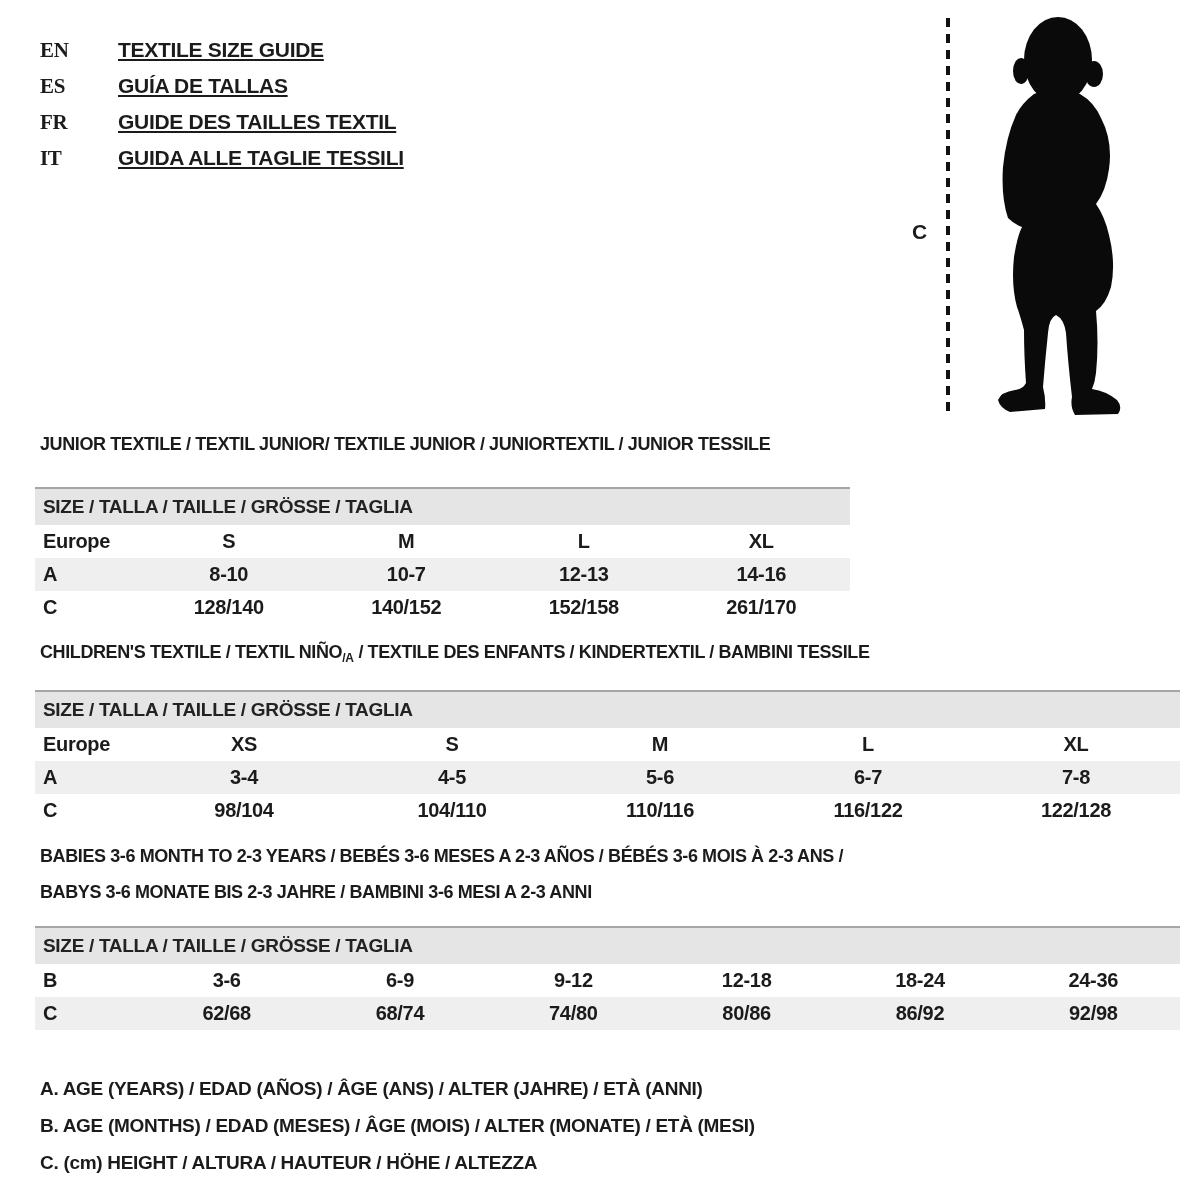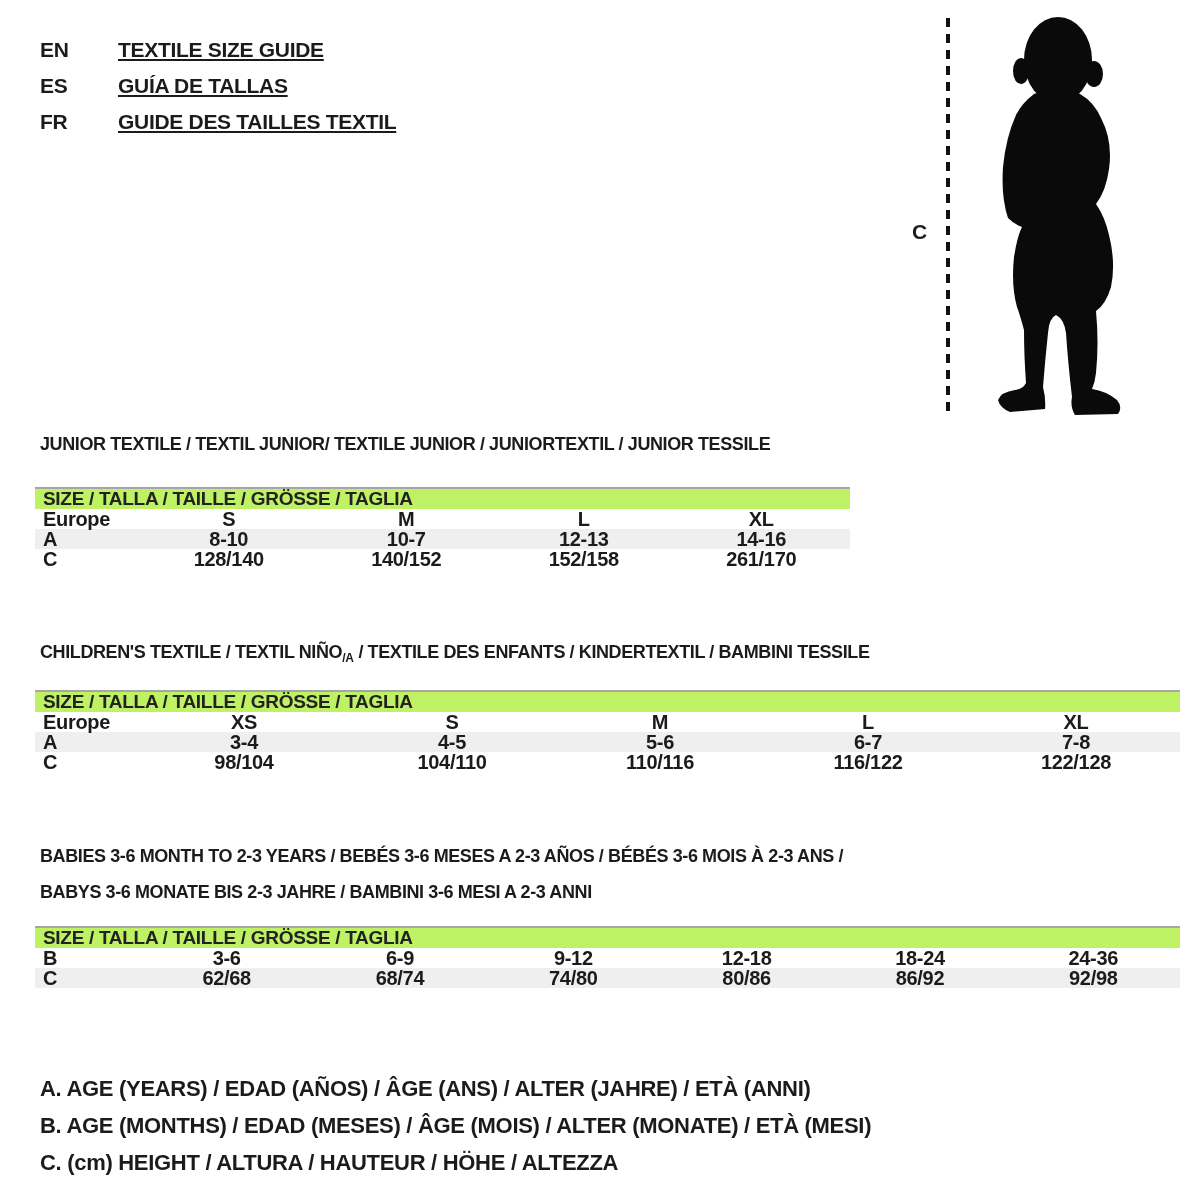--- a/index.html
+++ b/index.html
@@ -6,66 +6,70 @@
   body{
     width:1200px;height:1200px;background:#ffffff;position:relative;overflow:hidden;
     font-family:"Liberation Sans","DejaVu Sans",sans-serif;
     color:#1b1b1b;font-weight:700;letter-spacing:-0.3px;
   }
   .abs{position:absolute;}
 
   
   .lang-list{left:40px;top:32px;}
   .lang-row{display:flex;height:36px;align-items:center;font-size:21px;}
-  .lang-code{width:78px;}
+  .lang-code{width:78px;font-family:Liberation Serif, serif;}
   .lang-title{white-space:nowrap;text-decoration:underline;}
 
   
   .measure-line{
     left:946px;top:18px;width:4px;height:398px;
     background:repeating-linear-gradient(to bottom,#111 0 9px,transparent 9px 16px);
   }
   .measure-label{left:912px;top:220px;font-size:21px;}
   .silhouette{left:970px;top:14px;}
 
   
   .section-title{left:40px;font-size:18px;white-space:nowrap;letter-spacing:-0.4px;}
   .sub{font-size:12px;vertical-align:-4px;letter-spacing:-0.2px;}
   .two-line{line-height:36px;}
 
   
   .table{left:35px;}
   .size-bar{
-    height:22px;background:#bef264;border-top:2px solid #a6a6a6;box-sizing:border-box;
+    height:38px;background:#e5e5e5;border-top:2px solid #a6a6a6;box-sizing:border-box;
     display:flex;align-items:center;padding-left:8px;font-size:19px;color:#222;
   }
-  .trow{display:flex;height:20px;align-items:center;font-size:20px;}
+  .trow{display:flex;height:33px;align-items:center;font-size:20px;}
   .trow.shaded{background:#efefef;}
   .tlabel{width:105px;padding-left:8px;box-sizing:border-box;}
   .tcell{flex:1;text-align:center;}
 
   
   .legend{left:40px;top:1070px;}
-  .legend-line{height:37px;display:flex;align-items:center;font-size:22px;white-space:nowrap;}
+  .legend-line{height:37px;display:flex;align-items:center;font-size:19px;white-space:nowrap;}
 </style>
 </head>
 <body>
 
 <div class="abs lang-list">
     <div class="lang-row">
       <span class="lang-code">EN</span>
       <span class="lang-title">TEXTILE SIZE GUIDE</span>
     </div>
     <div class="lang-row">
       <span class="lang-code">ES</span>
       <span class="lang-title">GUÍA DE TALLAS</span>
     </div>
     <div class="lang-row">
       <span class="lang-code">FR</span>
       <span class="lang-title">GUIDE DES TAILLES TEXTIL</span>
+    </div>
+    <div class="lang-row">
+      <span class="lang-code">IT</span>
+      <span class="lang-title">GUIDA ALLE TAGLIE TESSILI</span>
     </div>
   </div>
 
 <div class="abs measure-line"></div>
 <div class="abs measure-label">C</div>
 <svg class="abs silhouette" width="175" height="410" viewBox="0 0 175 410">
   <g fill="#0a0a0a">
     <ellipse cx="88" cy="46" rx="34" ry="43"></ellipse>
     <ellipse cx="51" cy="57" rx="8" ry="13"></ellipse>
     <ellipse cx="124" cy="60" rx="9" ry="13"></ellipse>

